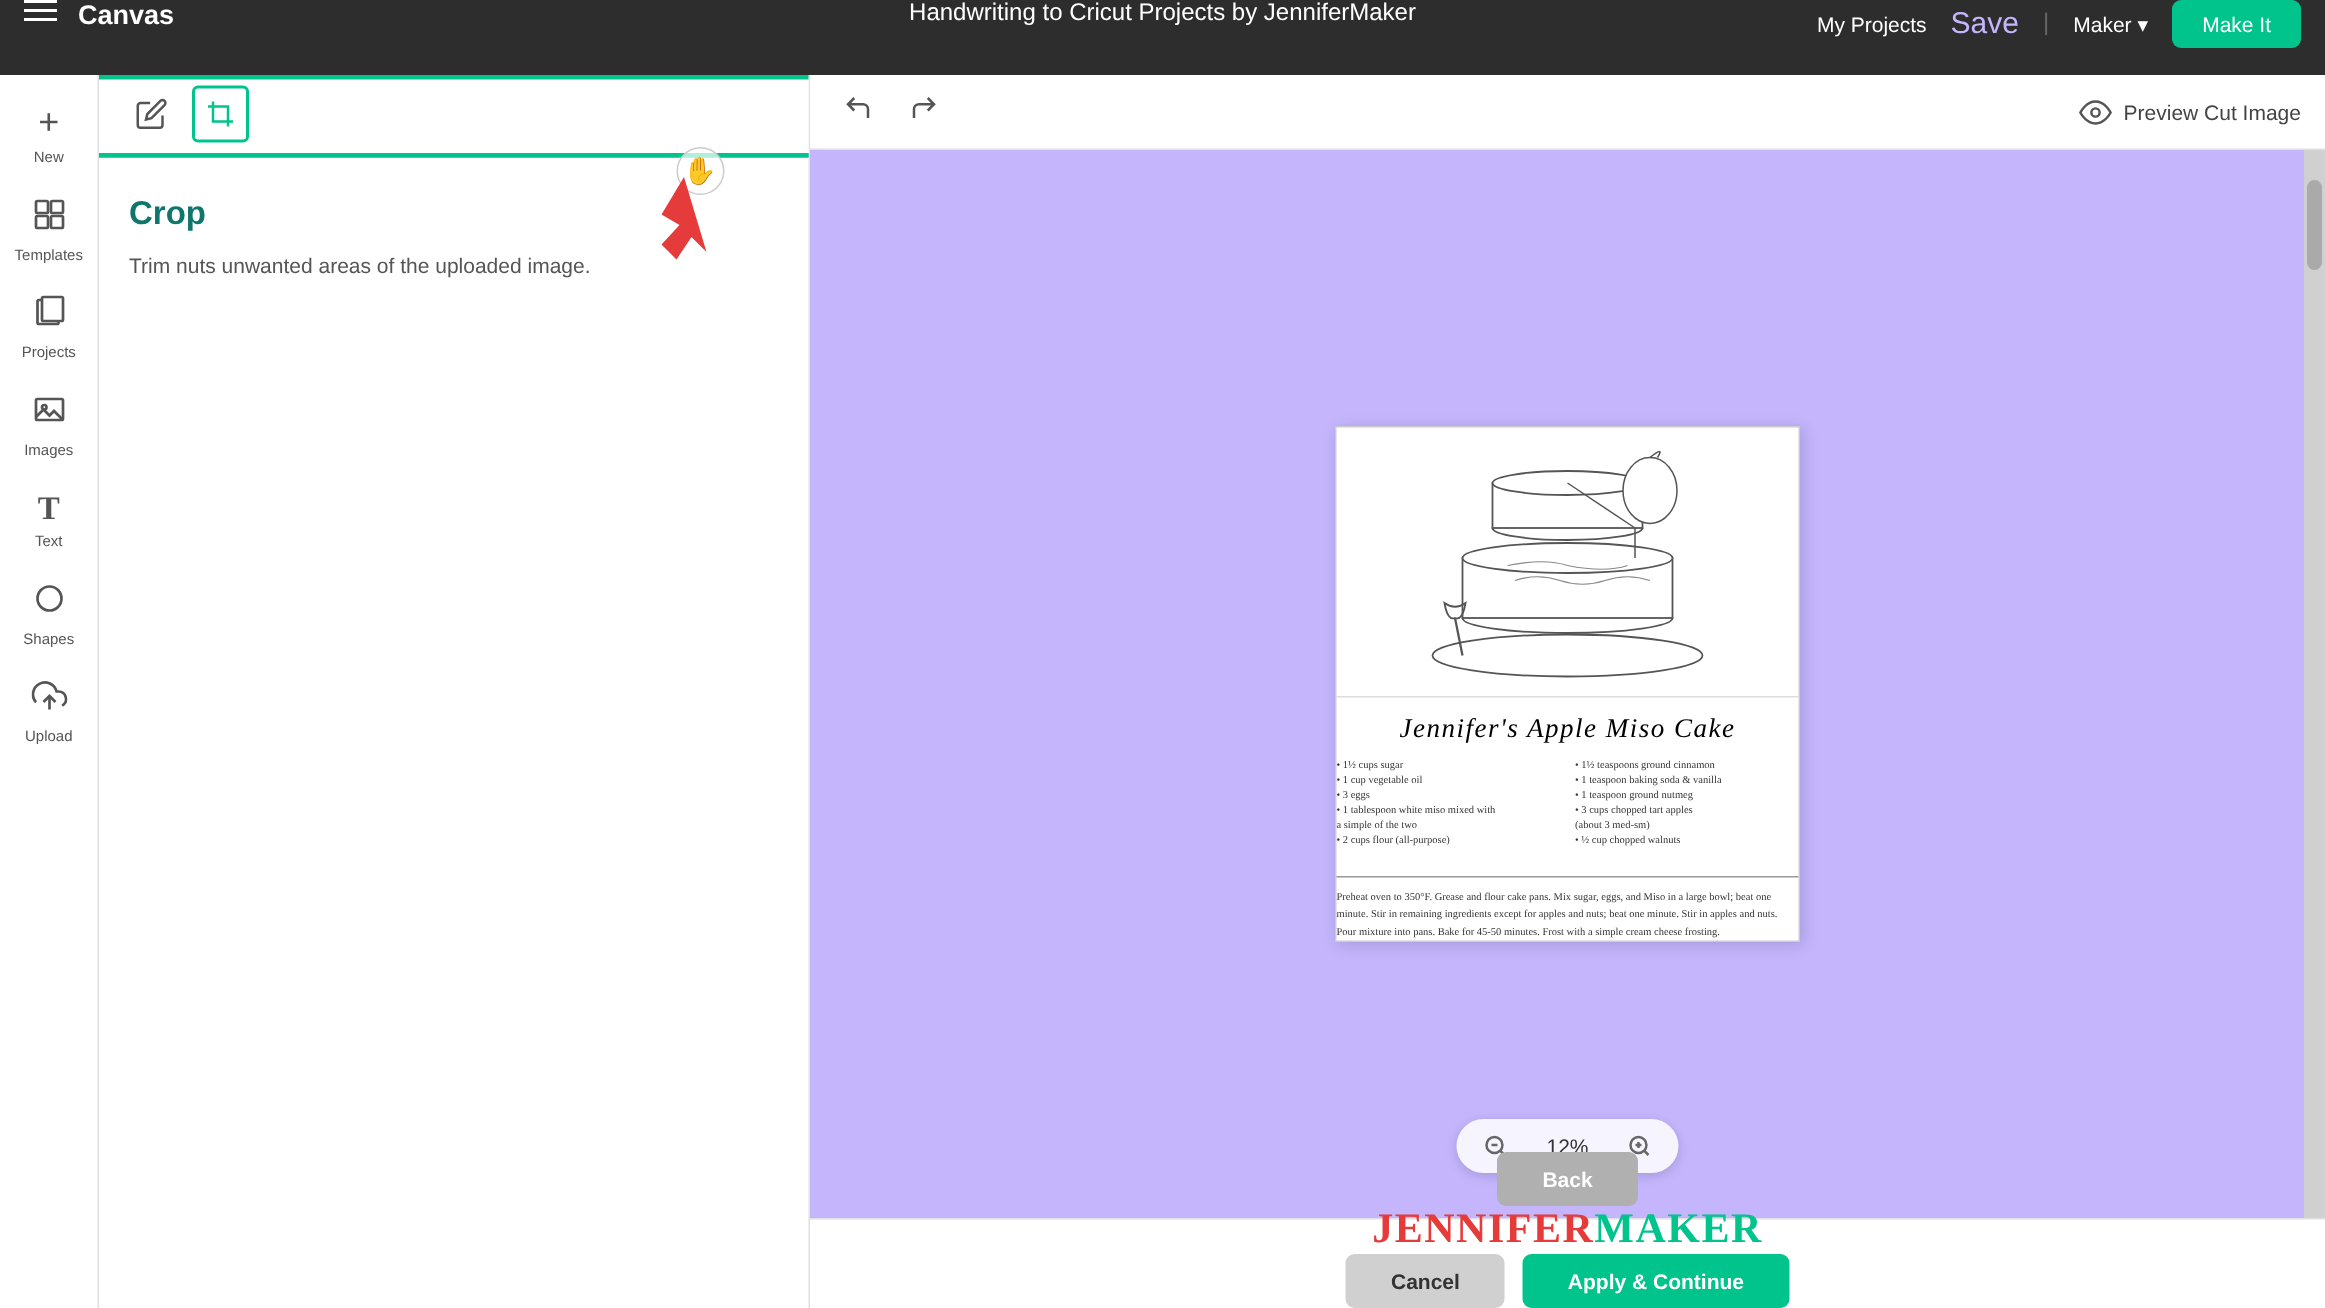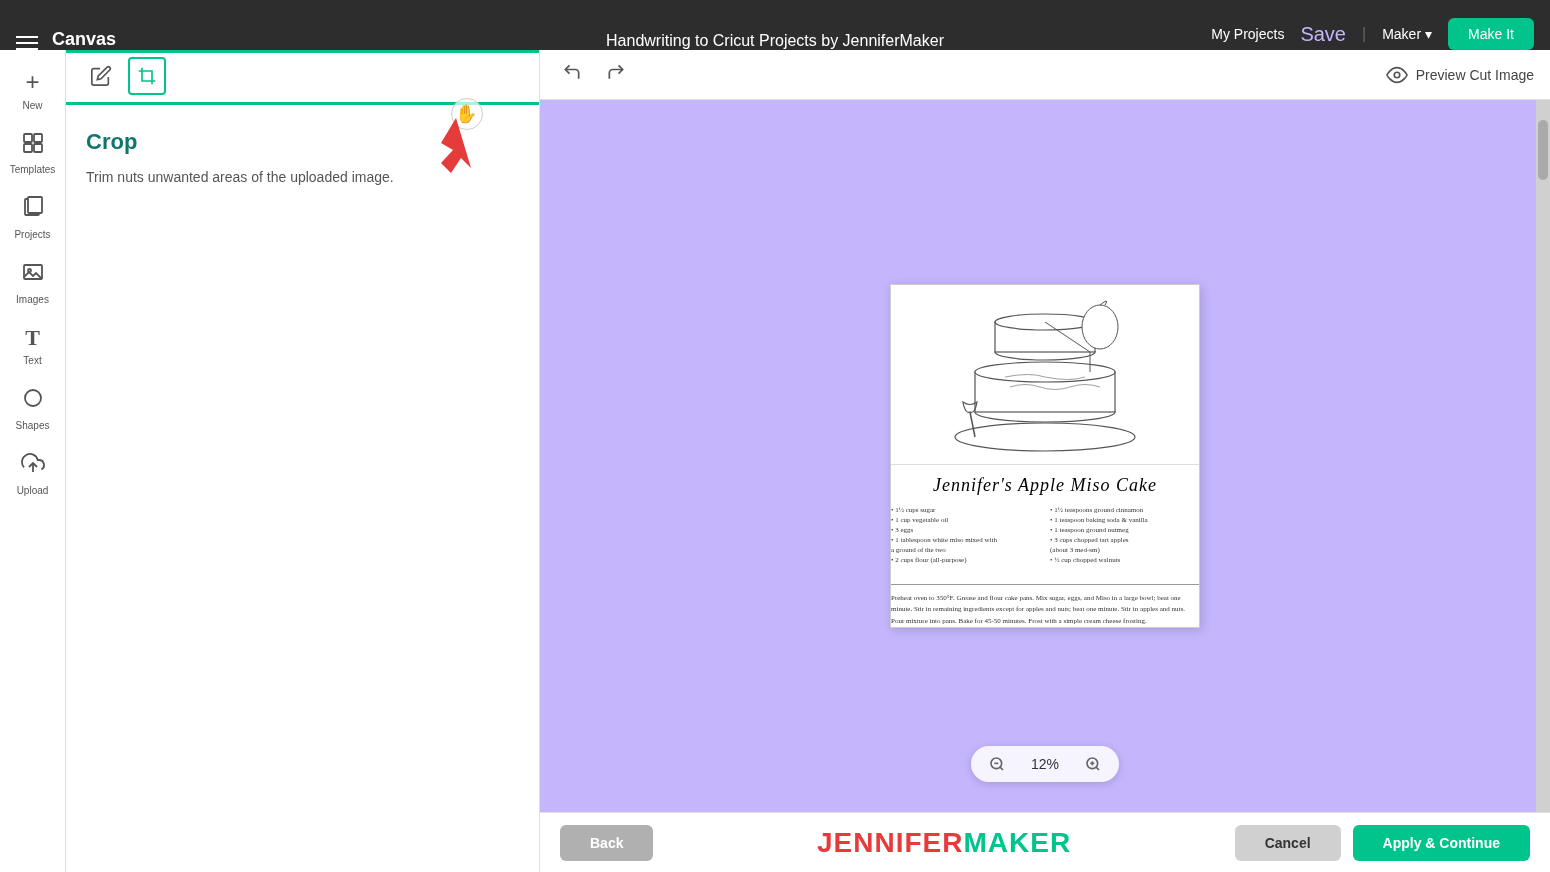--- a/index.html
+++ b/index.html
@@ -1,20 +1,20 @@
 <!DOCTYPE html>
 <html><head>
   <meta charset="utf-8">
   <style>
     * { margin: 0; padding: 0; box-sizing: border-box; }
     body { width: 1550px; height: 872px; font-family: 'Segoe UI', Arial, sans-serif; overflow: hidden; background: #f0f0f0; }
 
     
     .top-nav {
-      display: flex; align-items: flex-end; height: 50px;
+      display: flex; align-items: flex-start; height: 50px;
       background: #2d2d2d; color: white; padding: 0 16px;
       position: relative; z-index: 100;
     }
     .hamburger { display: flex; flex-direction: column; gap: 4px; cursor: pointer; margin-right: 14px; }
     .hamburger span { width: 22px; height: 2px; background: white; display: block; }
     .nav-logo { font-size: 18px; font-weight: 600; color: white; }
     .nav-title { position: absolute; left: 50%; transform: translateX(-50%); font-size: 16px; color: white; }
     .nav-right { margin-left: auto; display: flex; align-items: center; gap: 16px; }
     .nav-my-projects { color: white; font-size: 14px; cursor: pointer; }
     .nav-save { color: #c4b5fd; font-size: 20px; cursor: pointer; }
@@ -128,28 +128,28 @@
       background: none; border: none; cursor: pointer; font-size: 16px;
       color: #555; width: 24px; height: 24px; border-radius: 50%;
       display: flex; align-items: center; justify-content: center;
     }
     .zoom-value { font-size: 14px; color: #333; font-weight: 500; }
 
     
     .bottom-bar {
       position: absolute; bottom: 0; left: 0; right: 0; height: 60px;
       background: white; border-top: 1px solid #e0e0e0;
-      display: flex; align-items: center; justify-content: space-between;
-      padding: 0 20px; z-index: 50;
+      display: flex; align-items: center; justify-content: flex-end;
+      padding: 0 20px; z-index: 50; flex-direction: column;
     }
     .back-btn {
       background: #b0b0b0; color: white; border: none; border-radius: 6px;
       padding: 10px 30px; font-size: 14px; font-weight: 600; cursor: pointer;
     }
-    .jennifermaker-logo { font-size: 28px; font-weight: 800; letter-spacing: 1px; }
+    .jennifermaker-logo { font-size: 28px; font-weight: 800; letter-spacing: 1px; font-family: Liberation Serif, serif; }
     .jennifer-part { color: #e63b3b; }
     .maker-part { color: #00c48c; }
     .bottom-right { display: flex; gap: 12px; }
     .cancel-btn {
       background: #d0d0d0; color: #333; border: none; border-radius: 6px;
       padding: 10px 30px; font-size: 14px; font-weight: 600; cursor: pointer;
     }
     .apply-btn {
       background: #00c48c; color: white; border: none; border-radius: 6px;
       padding: 10px 30px; font-size: 14px; font-weight: 600; cursor: pointer;
@@ -345,21 +345,21 @@
 
         <div class="recipe-ingredients">
           <div>• 1½ cups sugar</div>
           <div>• 1½ teaspoons ground cinnamon</div>
           <div>• 1 cup vegetable oil</div>
           <div>• 1 teaspoon baking soda &amp; vanilla</div>
           <div>• 3 eggs</div>
           <div>• 1 teaspoon ground nutmeg</div>
           <div>• 1 tablespoon white miso mixed with</div>
           <div>• 3 cups chopped tart apples</div>
-          <div>a ground of the two</div>
+          <div>a simple of the two</div>
           <div>(about 3 med-sm)</div>
           <div>• 2 cups flour (all-purpose)</div>
           <div>• ½ cup chopped walnuts</div>
         </div>
 
         <hr class="recipe-divider">
 
         <p class="recipe-instructions">Preheat oven to 350°F. Grease and flour cake pans. Mix sugar, eggs, and Miso in a large bowl; beat one minute. Stir in remaining ingredients except for apples and nuts; beat one minute. Stir in apples and nuts. Pour mixture into pans. Bake for 45-50 minutes. Frost with a simple cream cheese frosting.</p>
       </div>
 

